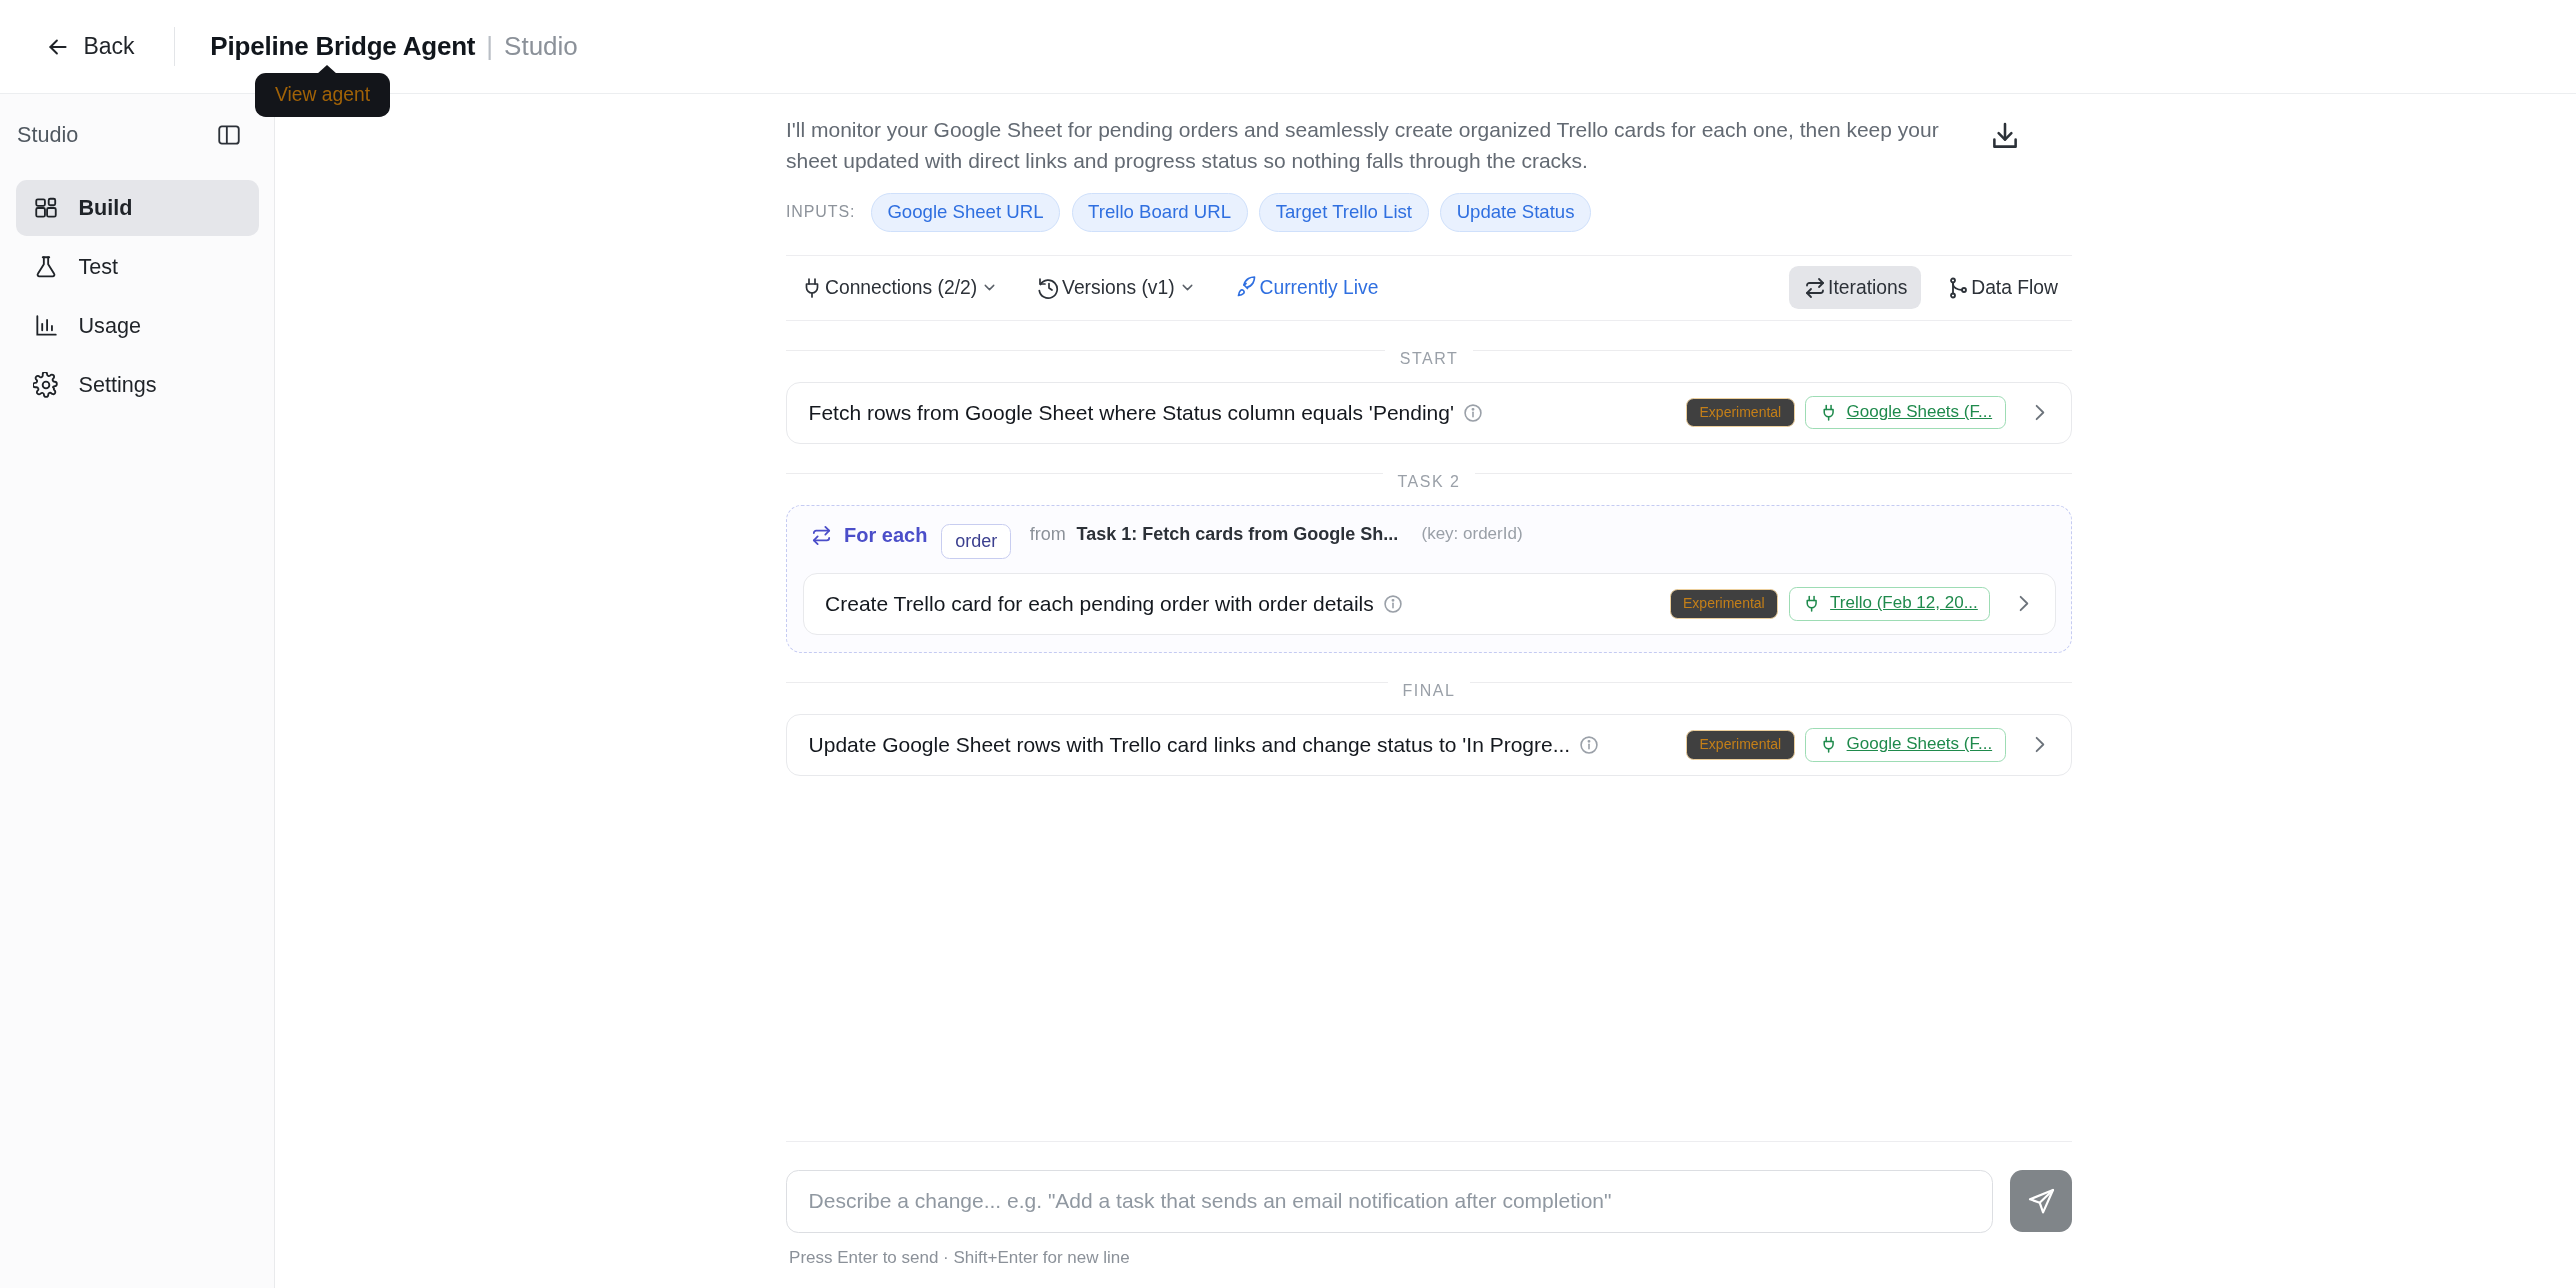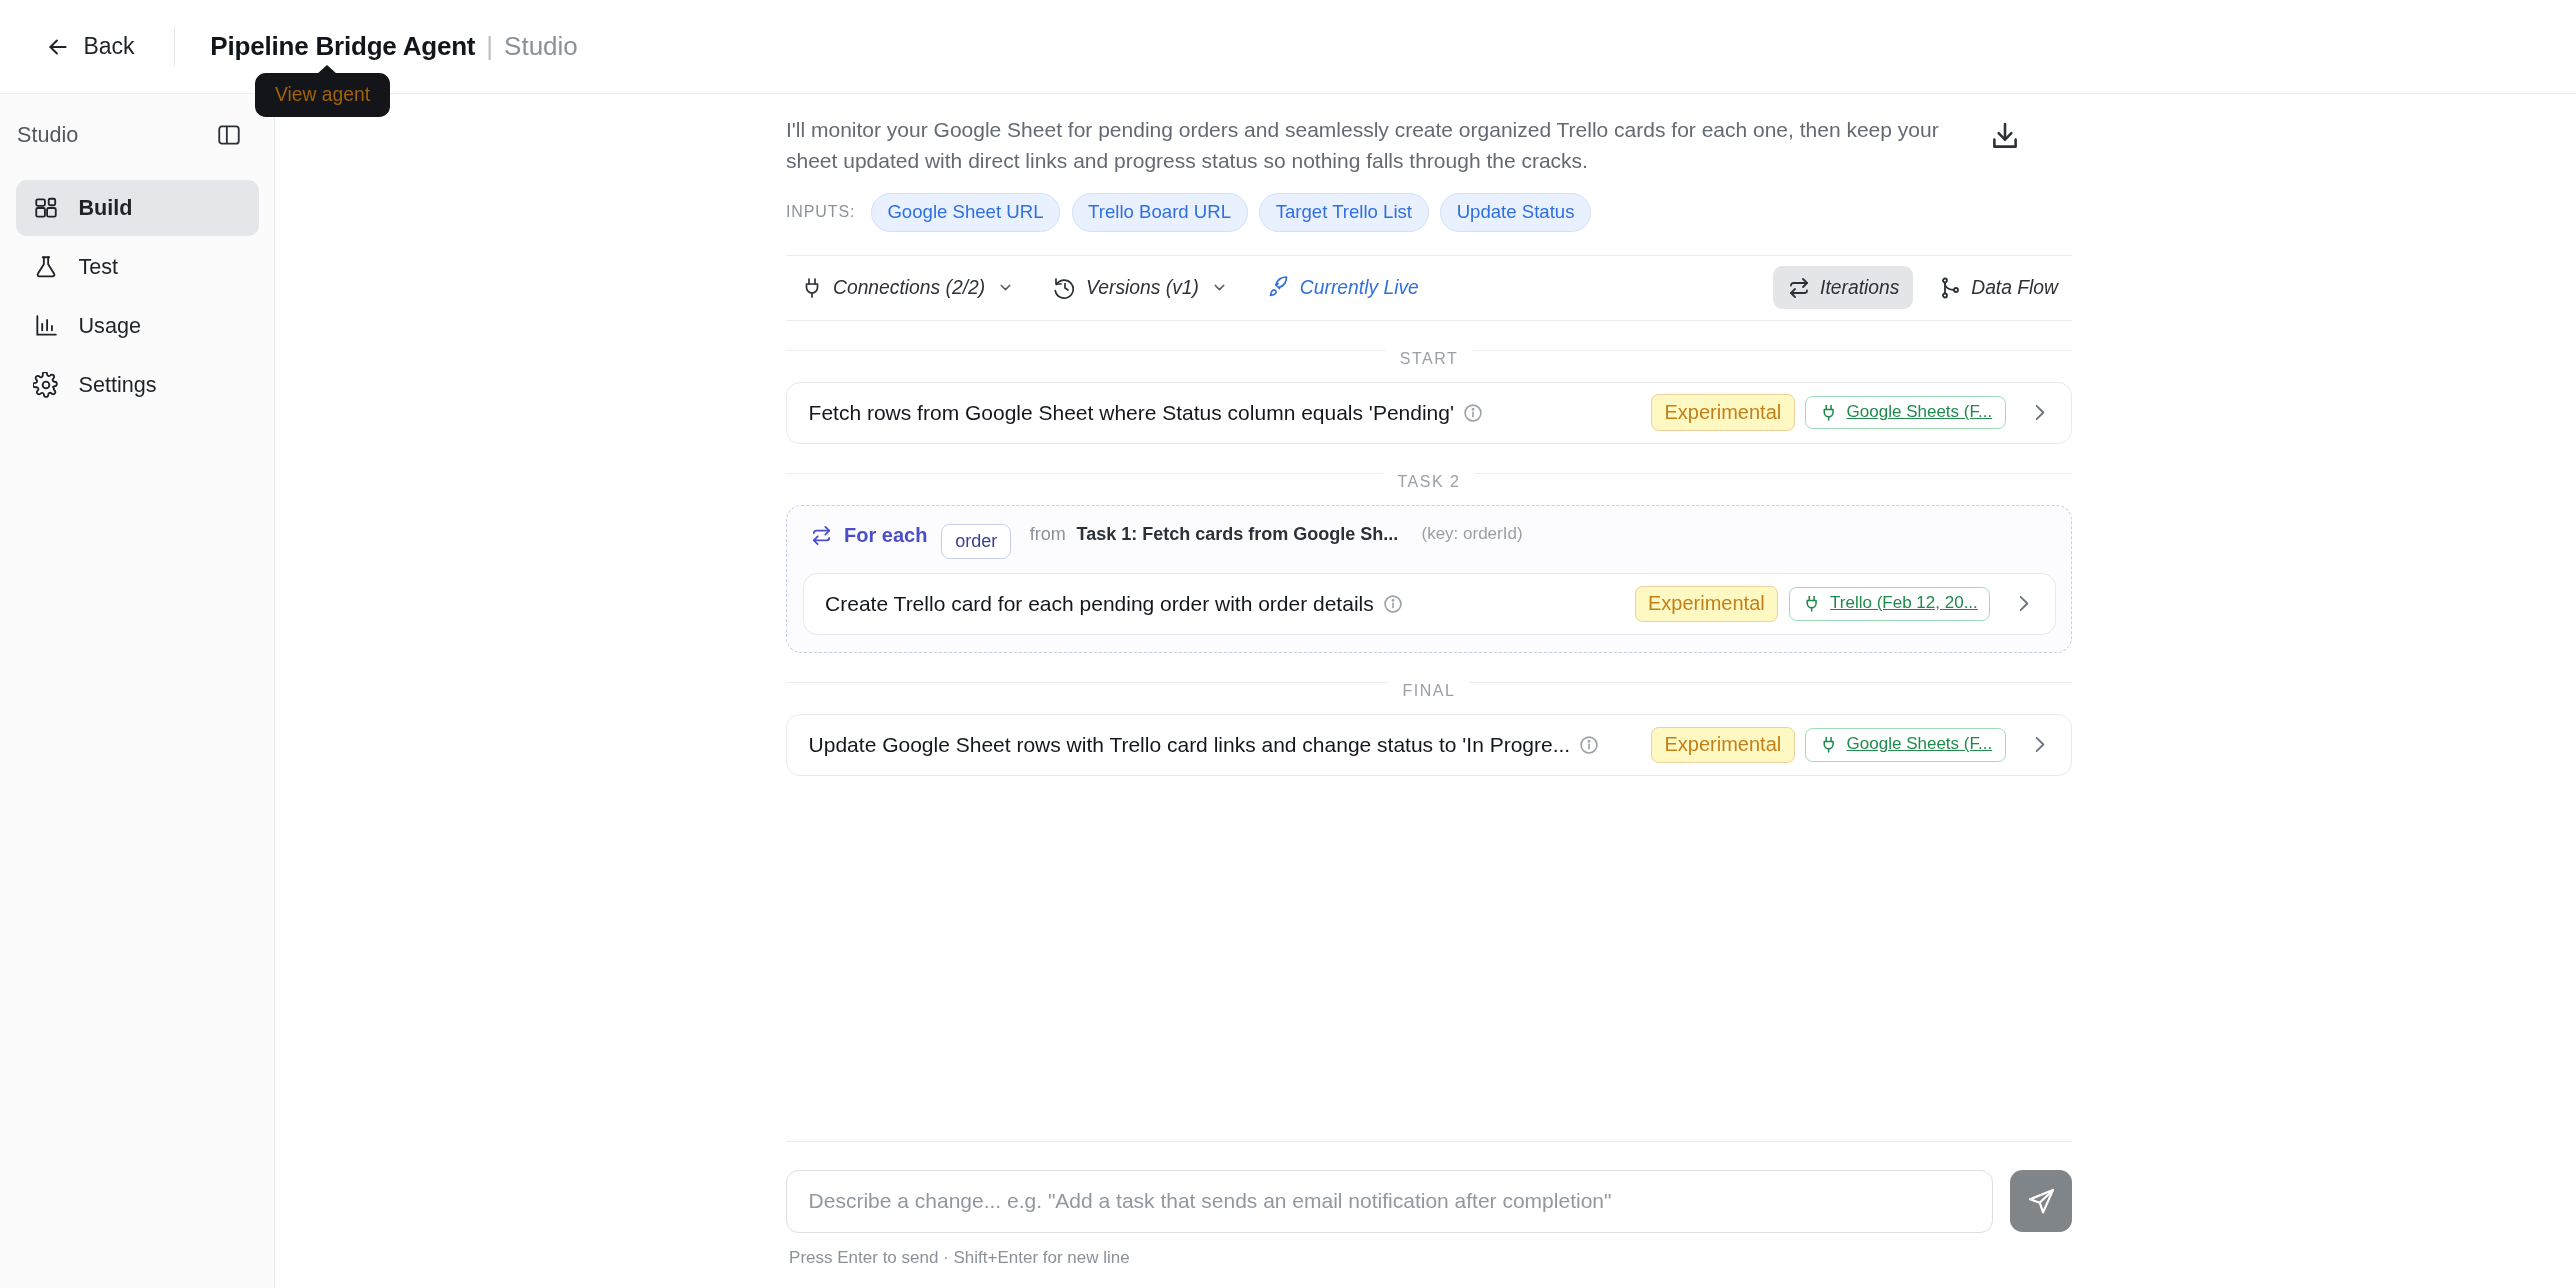--- a/index.html
+++ b/index.html
@@ -160,28 +160,27 @@
     height: 66px;
     border-top: 0.8px solid #ededf0;
     border-bottom: 0.8px solid #ededf0;
     display: flex;
     align-items: center;
     gap: 0;
   }
   .tb-btn {
     display: flex;
     align-items: center;
-    gap: 9px;
+    gap: 1px;
     font-size: 19.3px;
     color: #2c3138;
     padding: 9.3px 14px;
     border-radius: 9.3px;
     cursor: pointer;
     white-space: nowrap;
-    font-style: italic;
   }
   .tb-btn .tb-ico { width: 24px; height: 24px; flex: none; display:block; }
   .tb-caret { width: 17px; height: 17px; margin-left: 3.1px; flex:none; display:block; }
   .tb-live { color: #2f6fe0; }
   .tb-spacer { flex: 1; }
   .tb-btn.active { background: #e4e5e9; }
   .tb-gap { width: 10.8px; }
 
   
   .sec {
@@ -211,24 +210,24 @@
   .card-title {
     font-size: 21px;
     color: #14181e;
     white-space: nowrap;
     overflow: hidden;
     text-overflow: ellipsis;
   }
   .info-ico { width: 20px; height: 20px; margin-left: 9.3px; flex: none; display:block; }
   .card-spacer { flex: 1; }
   .badge-exp {
-    background: #fef9c3;
+    background: #404040;
     border: 0.8px solid #eccf9c;
     color: #c47f18;
-    font-size: 20px;
+    font-size: 14px;
     padding: 5.4px 12.4px 6.2px 12.4px;
     border-radius: 7.7px;
     white-space: nowrap;
     margin-right: 10.8px;
   }
   .badge-conn {
     background: #ffffff;
     border: 0.8px solid #9ddcb4;
     color: #1f8a4c;
     font-size: 17px;

